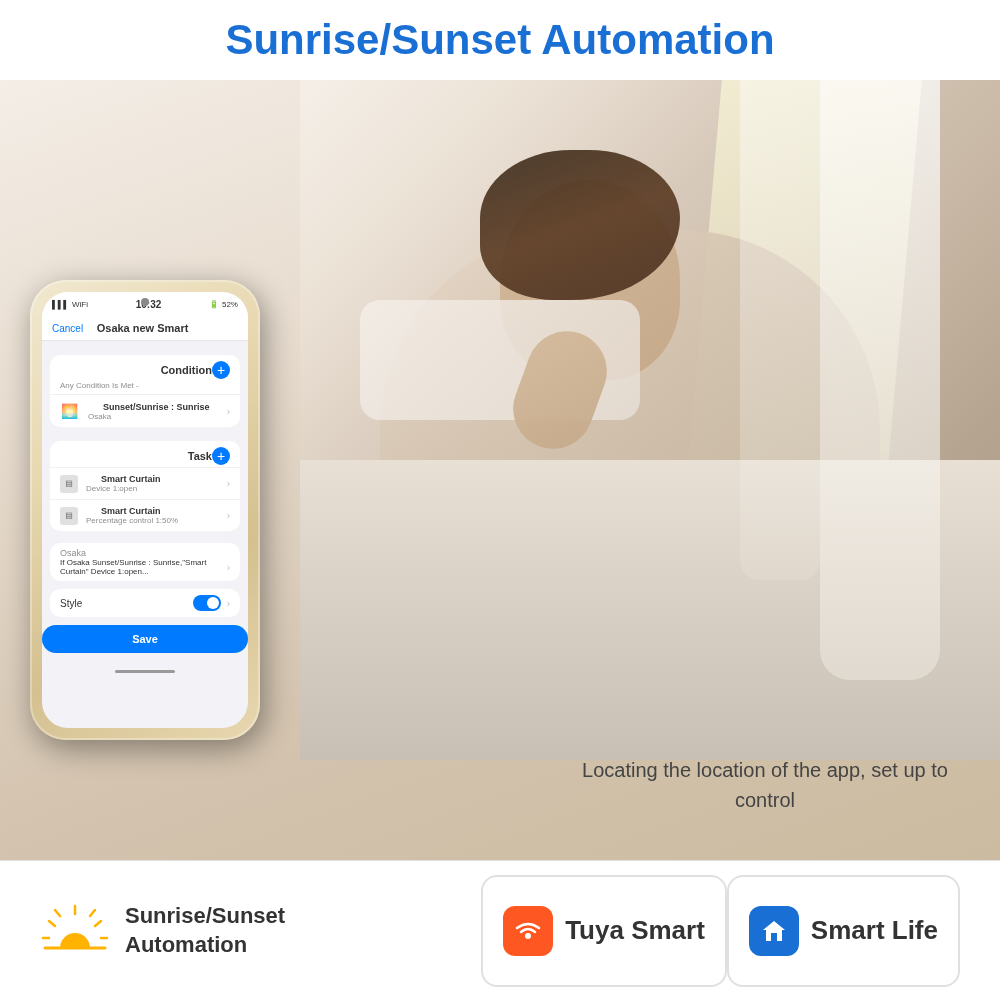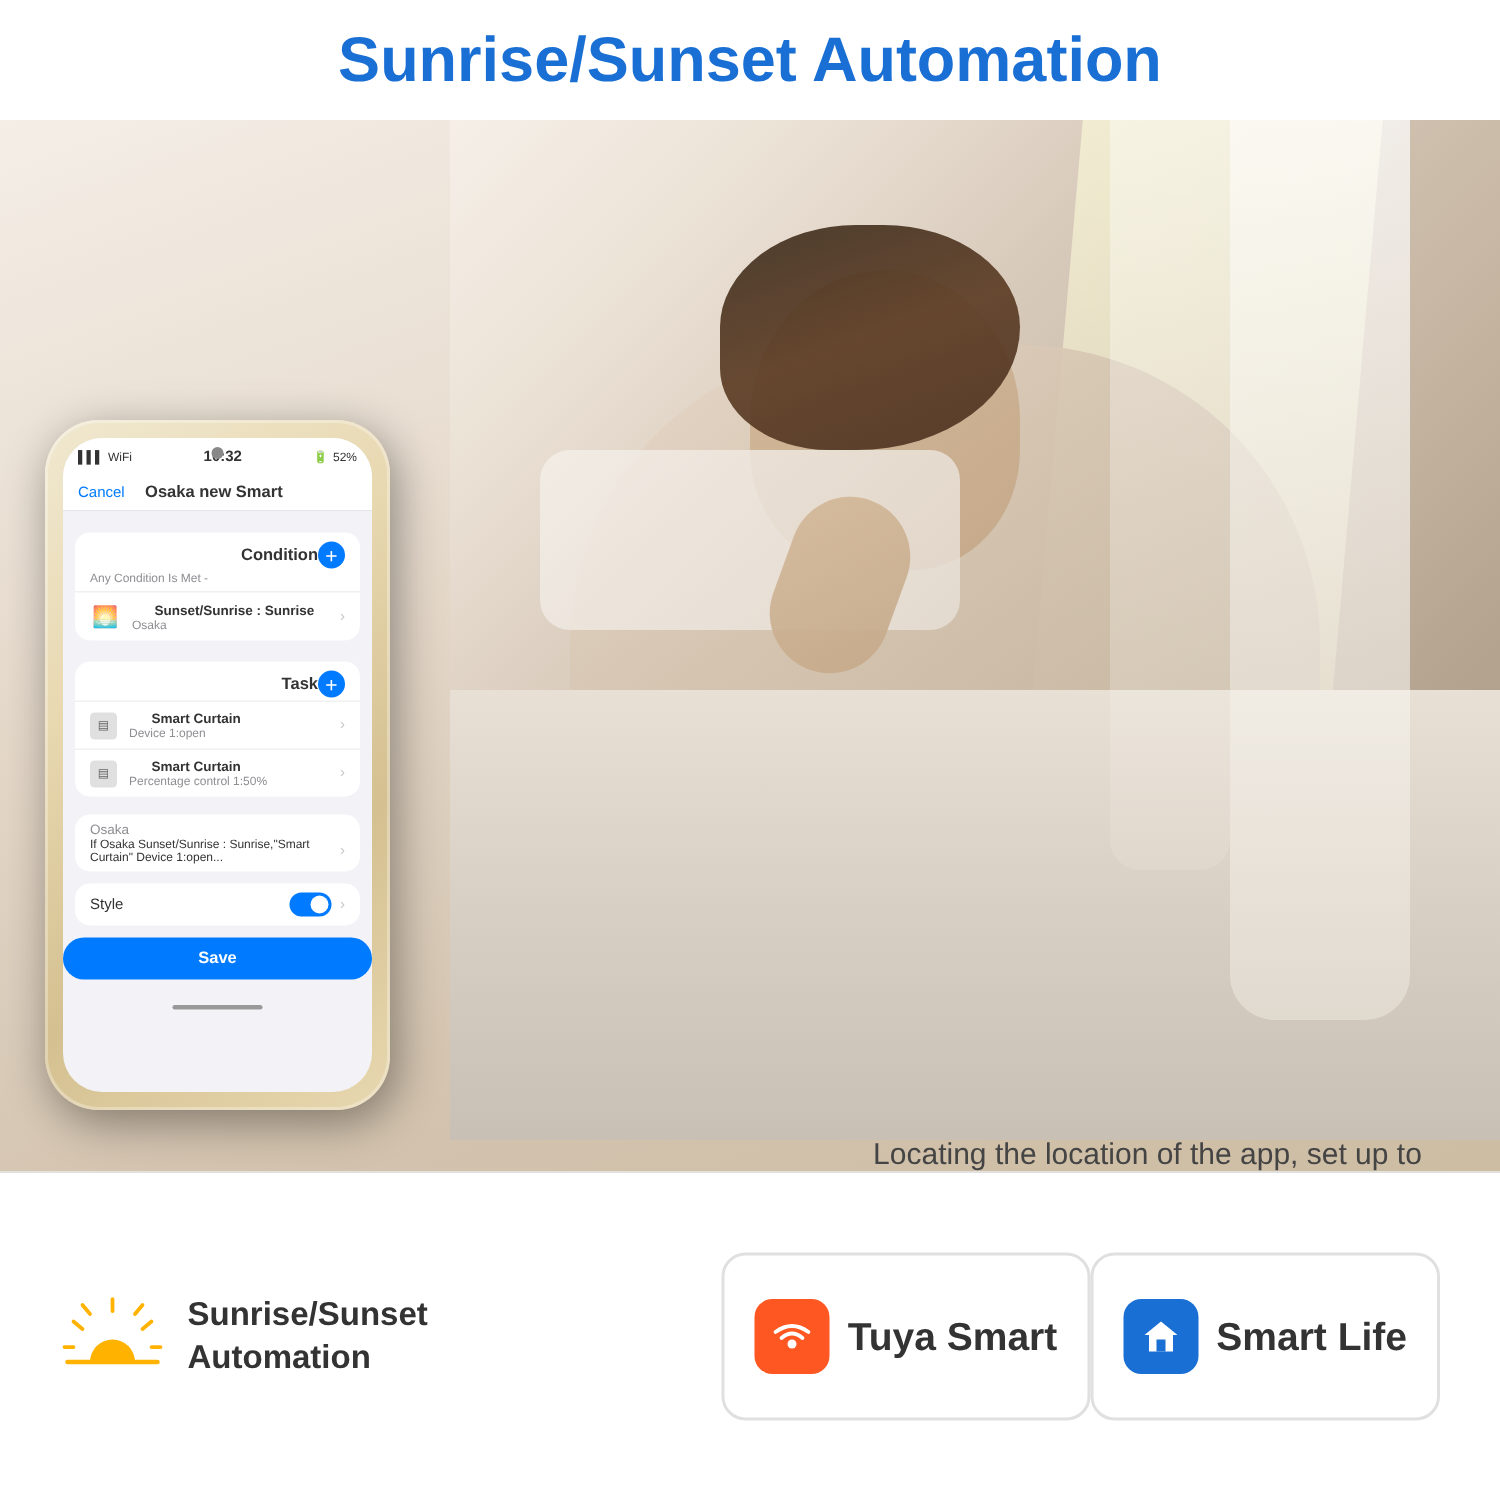--- a/index.html
+++ b/index.html
@@ -291,21 +291,21 @@
       color: #444;
       line-height: 1.5;
     }
 
     
     .bottom-bar {
       position: absolute;
       bottom: 0;
       left: 0;
       right: 0;
-      height: 219px;
+      height: 140px;
       background: white;
       display: flex;
       align-items: center;
       justify-content: space-around;
       padding: 20px 40px;
       z-index: 20;
       border-top: 1px solid #e0e0e0;
     }
 
     

